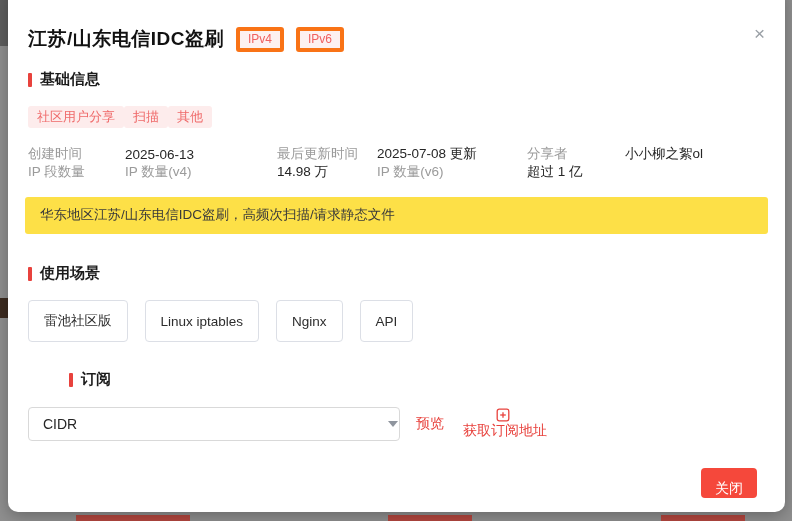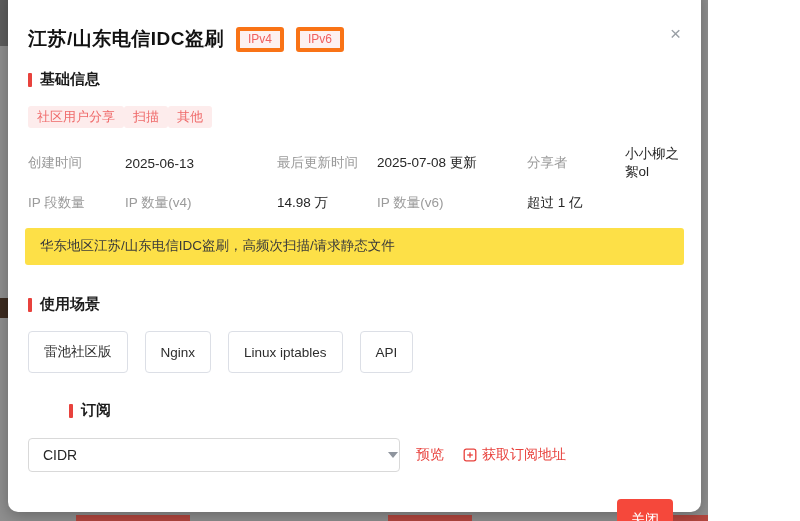--- a/index.html
+++ b/index.html
@@ -1,20 +1,20 @@
 <!DOCTYPE html>
 <html><head>
 <meta charset="utf-8">
 <style>
   * { margin: 0; padding: 0; box-sizing: border-box; }
   html, body { width: 800px; height: 521px; }
   body { font-family: "Liberation Sans", "DejaVu Sans", sans-serif; }
 
   .viewport {
-    position: relative; width: 708px; height: 521px;
+    position: relative; width: 792px; height: 521px;
     background: #8f8f8f; overflow: hidden;
   }
 
   
   .frag { position: absolute; }
   .frag-dark { background: #2e2e2e; }
   .frag-red  { background: #b5473f; }
   .frag-pink { background: #c98c86; }
   .frag-brown{ background: #3c2b20; }
   .edge-top-dark { position:absolute; left:0; top:0; width:8px; height:46px; background:#5e5e5e; }
@@ -57,21 +57,21 @@
 
   .tags-row { display: flex; gap: 0; margin-top: 17px; }
   .tag {
     background: #fdecec; color: #ef6a6a; font-size: 13px;
     padding: 3px 9px 4px; border-radius: 3px; line-height: 15px;
   }
 
   .info-grid {
     display: grid; margin-top: 17px;
     grid-template-columns: 97px 152px 100px 150px 98px 1fr;
-    row-gap: 13px; font-size: 13.5px; align-items: center;
+    font-size: 13.5px; align-items: center;
   }
   .info-label { color: #9b9b9b; }
   .info-value { color: #262626; }
 
   .description-box {
     margin-top: 16px; margin-left: -3px; margin-right: -3px;
     background: #fde047; border-radius: 3px;
     font-size: 13.5px; color: #3a3a3a;
     padding: 11px 15px 12px; line-height: 14px;
   }
@@ -93,21 +93,21 @@
   .select-caret {
     margin-left: auto; width: 0; height: 0;
     border-left: 5px solid transparent; border-right: 5px solid transparent;
     border-top: 6px solid #8f959e;
   }
   .link {
     color: #e8423d; font-size: 14px; text-decoration: none; cursor: pointer;
     display: inline-flex; align-items: center;
   }
   .link-preview { margin-left: 16px; }
-  .link-get-url { margin-left: 19px; }
+  .link-get-url { margin-left: 19px; flex-direction: column; }
   .link-get-url svg { margin-right: 5px; }
 
   .modal-footer { display: flex; justify-content: flex-end; margin-top: 27px; padding-right: 8px; }
   .close-primary-btn {
     background: #f5483b; color: #fff; border: none; border-radius: 4px;
     height: 30px; padding: 12px 14px; font-size: 14px; cursor: pointer;
     font-family: inherit;
   }
 </style>
 </head>
@@ -163,22 +163,22 @@
 
     <div class="description-box">华东地区江苏/山东电信IDC盗刷，高频次扫描/请求静态文件</div>
 
     <div class="section-heading heading-usage">
       <span class="section-bar"></span>
       <span>使用场景</span>
     </div>
 
     <div class="scenario-row">
       <button class="scenario-btn">雷池社区版</button>
+      <button class="scenario-btn">Linux iptables</button>
       <button class="scenario-btn">Nginx</button>
-      <button class="scenario-btn">Linux iptables</button>
       <button class="scenario-btn">API</button>
     </div>
 
     <div class="section-heading heading-subscribe">
       <span class="section-bar"></span>
       <span>订阅</span>
     </div>
 
     <div class="subscribe-row">
       <div class="select-box">

